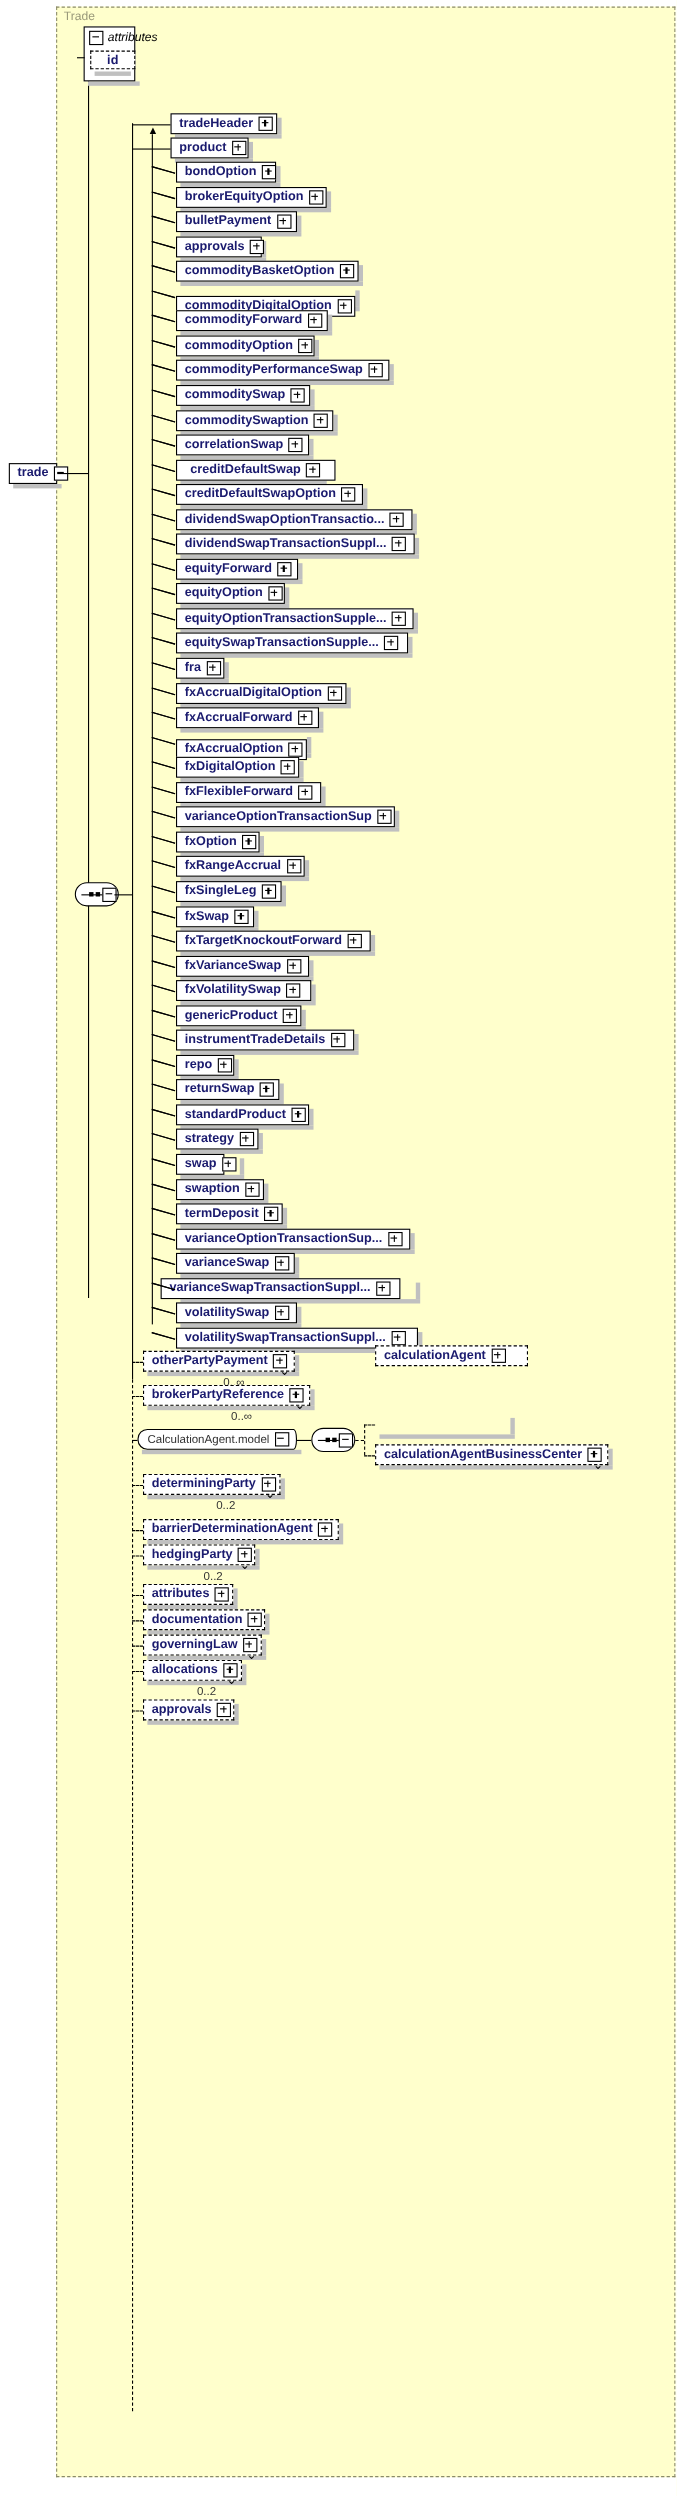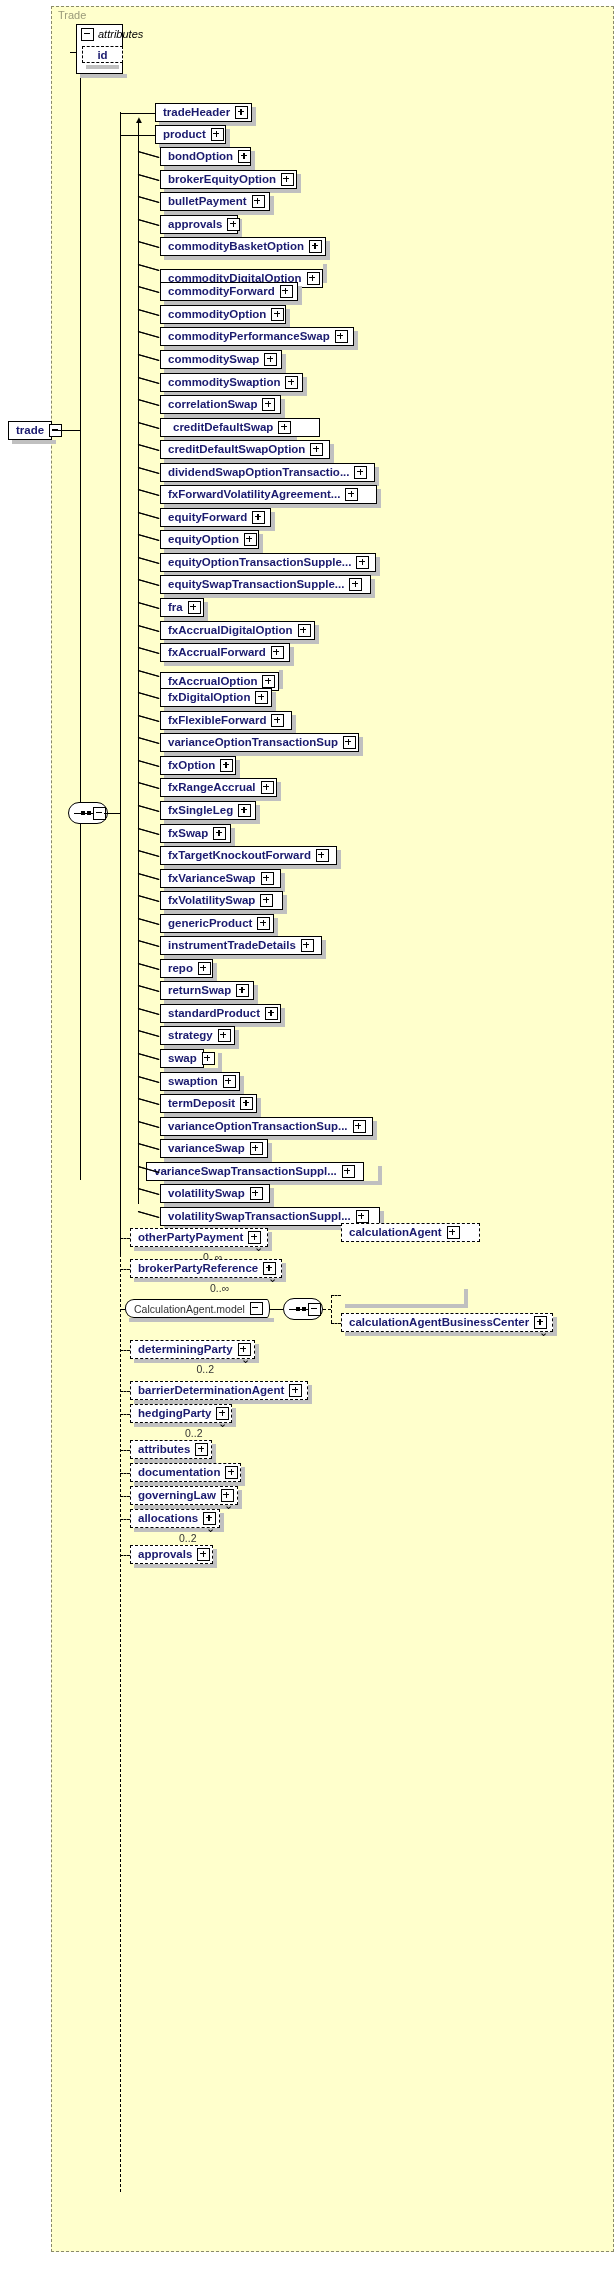--- a/index.html
+++ b/index.html
@@ -278,21 +278,21 @@
       <div class="ln" style="left: 138px; top: 377px; width: 22px; height: 0px; border-top: 1px solid rgb(0, 0, 0); transform: rotate(16deg); transform-origin: left center;"></div>
       <div class="shadow-bar" style="left: 164px; top: 414px; width: 121px;"></div>
       <div class="shadow-side" style="left: 281px; top: 399px; height: 15px;"></div>
       <div class="node" style="left: 160px; top: 395px; width: 121px;">
         <span class="lbl">correlationSwap</span>
         <span class="toggle plus"></span>
       </div>
       <div class="ln" style="left: 138px; top: 399px; width: 22px; height: 0px; border-top: 1px solid rgb(0, 0, 0); transform: rotate(16deg); transform-origin: left center;"></div>
       <div class="shadow-bar" style="left: 164px; top: 437px; width: 133px;"></div>
       <div class="shadow-side" style="left: 293px; top: 422px; height: 15px;"></div>
-      <div class="node" style="left: 160px; top: 418px; width: 160px; padding-left: 12px;">
+      <div class="node" style="left: 160px; top: 418px; width: 145px; padding-left: 12px;">
         <span class="lbl">creditDefaultSwap</span>
         <span class="toggle plus"></span>
       </div>
       <div class="ln" style="left: 138px; top: 422px; width: 22px; height: 0px; border-top: 1px solid rgb(0, 0, 0); transform: rotate(16deg); transform-origin: left center;"></div>
       <div class="shadow-bar" style="left: 164px; top: 459px; width: 170px;"></div>
       <div class="shadow-side" style="left: 330px; top: 444px; height: 15px;"></div>
       <div class="node" style="left: 160px; top: 440px; width: 170px;">
         <span class="lbl">creditDefaultSwapOption</span>
         <span class="toggle plus"></span>
       </div>
@@ -300,21 +300,21 @@
       <div class="shadow-bar" style="left: 164px; top: 482px; width: 215px;"></div>
       <div class="shadow-side" style="left: 375px; top: 467px; height: 15px;"></div>
       <div class="node" style="left: 160px; top: 463px; width: 215px;">
         <span class="lbl">dividendSwapOptionTransactio...</span>
         <span class="toggle plus"></span>
       </div>
       <div class="ln" style="left: 138px; top: 467px; width: 22px; height: 0px; border-top: 1px solid rgb(0, 0, 0); transform: rotate(16deg); transform-origin: left center;"></div>
       <div class="shadow-bar" style="left: 164px; top: 504px; width: 217px;"></div>
       <div class="shadow-side" style="left: 377px; top: 489px; height: 15px;"></div>
       <div class="node" style="left: 160px; top: 485px; width: 217px;">
-        <span class="lbl">fxForwardVolatilityAgreement...</span>
+        <span class="lbl">dividendSwapTransactionSuppl...</span>
         <span class="toggle plus"></span>
       </div>
       <div class="ln" style="left: 138px; top: 489px; width: 22px; height: 0px; border-top: 1px solid rgb(0, 0, 0); transform: rotate(16deg); transform-origin: left center;"></div>
       <div class="shadow-bar" style="left: 164px; top: 527px; width: 111px;"></div>
       <div class="shadow-side" style="left: 271px; top: 512px; height: 15px;"></div>
       <div class="node" style="left: 160px; top: 508px; width: 111px;">
         <span class="lbl">equityForward</span>
         <span class="toggle plus"></span>
       </div>
       <div class="ln" style="left: 138px; top: 512px; width: 22px; height: 0px; border-top: 1px solid rgb(0, 0, 0); transform: rotate(16deg); transform-origin: left center;"></div>

